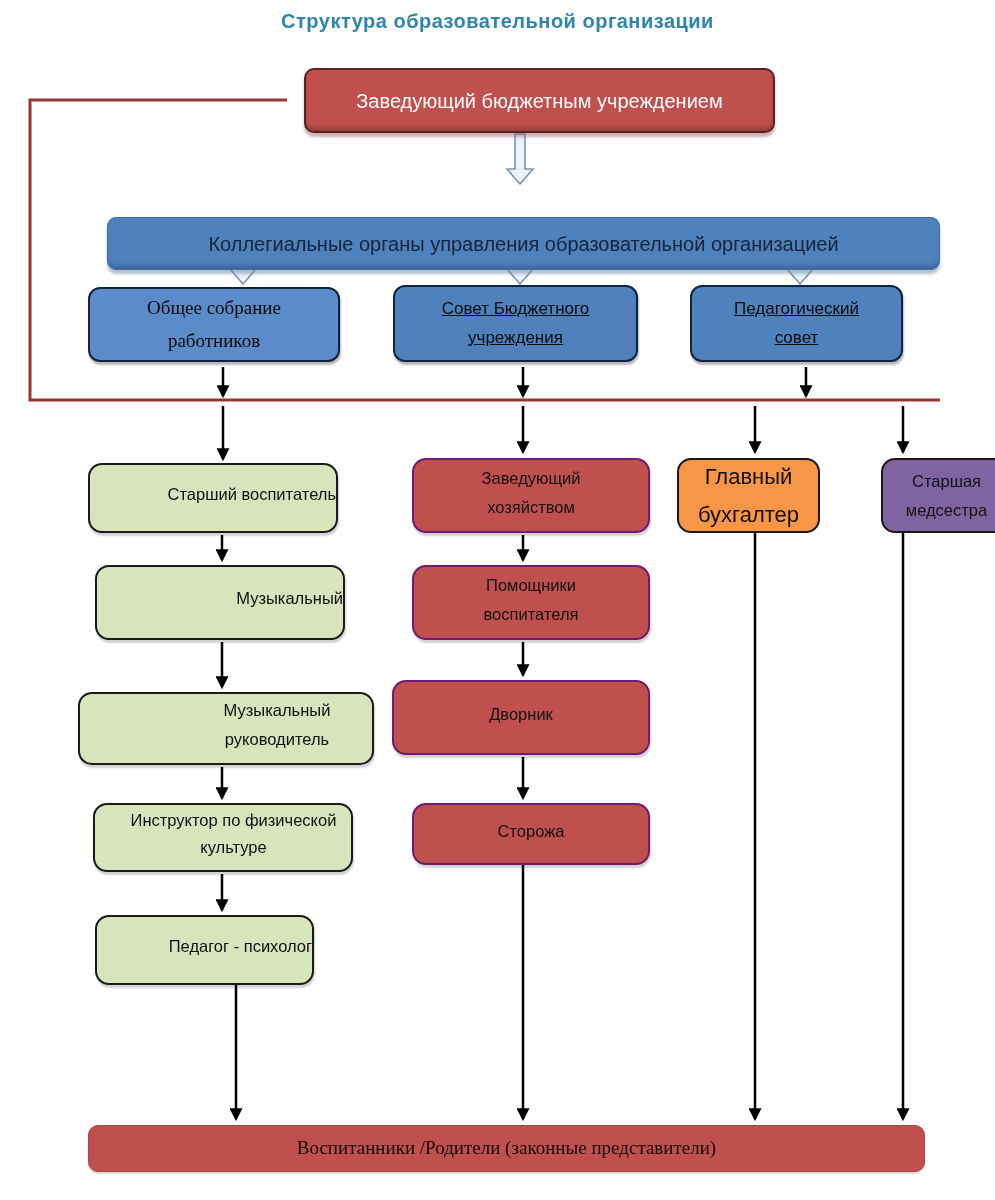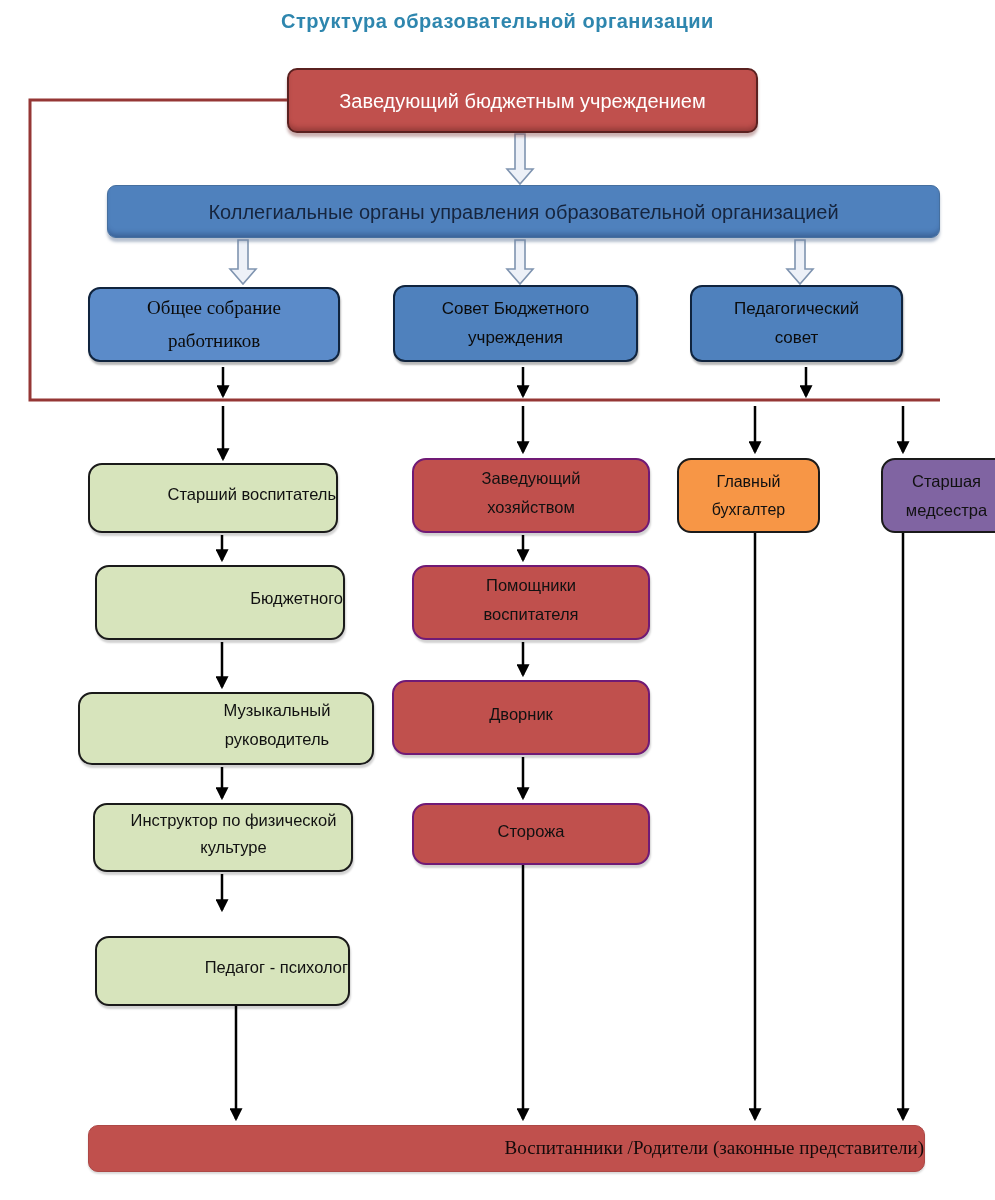--- a/index.html
+++ b/index.html
@@ -24,51 +24,52 @@
   .node .lbl{display:inline-block;line-height:1.7;}
   .red-top{
     background:var(--red-box);border:2px solid var(--red-border);border-radius:10px;
     color:var(--white-text);font-size:20px;
     box-shadow:0 4px 3px rgba(140,80,80,.45), inset 0 -5px 5px -2px rgba(70,20,20,.35);
   }
   .blue-wide{
     background:var(--blue-box);border:1px solid #466f9e;border-radius:9px;
     color:var(--blue-text-dark);font-size:20px;
     box-shadow:0 4px 3px rgba(110,130,160,.5), inset 0 -6px 5px -3px rgba(20,40,80,.35);
+    margin-top:32px;
   }
   .blue{
     background:var(--blue-box);border:2px solid #10243e;border-radius:12px;
     color:#0b0b0b;box-shadow:1px 3px 2px rgba(0,0,0,.28);
   }
   .blue.lighter{background:#5b8bc9;align-items:center;}
   .serif{font-family:"Liberation Serif",serif;}
   .green{
     background:var(--green-box);border:2px solid var(--node-border);border-radius:14px;
     color:var(--node-text);font-size:16.5px;padding-bottom:8px;
     box-shadow:1px 3px 2px rgba(0,0,0,.18);
     justify-content:flex-end;
   }
   .red-mid{
     background:var(--red-box);border:2px solid #701a75;border-radius:14px;
     color:var(--node-text);font-size:16.5px;padding-bottom:6px;
     box-shadow:1px 3px 2px rgba(0,0,0,.18);
   }
   .orange{
     background:var(--orange-box);border:2.5px solid var(--node-border);border-radius:14px;
-    color:var(--node-text);font-size:16px;
+    color:var(--node-text);font-size:22px;
   }
   .purple{
     background:var(--purple-box);border:2.5px solid var(--node-border);border-radius:14px;
     color:var(--node-text);font-size:16.5px;margin-left:44px;
   }
   .bar-red{
     background:var(--red-box);border:1.5px solid #ad4846;border-radius:10px;
-    color:#140a0a;font-size:19px;box-shadow:0 2px 2px rgba(0,0,0,.15);justify-content:flex-end;
+    color:#140a0a;font-size:19px;box-shadow:0 2px 2px rgba(0,0,0,.15);
   }
-  .fs17{font-size:17px;}
+  .fs17{font-size:17px;text-decoration:underline;}
   .fs19{font-size:19px;}
 </style>
 </head>
 <body>
 
 <div class="stage">
 
   <div class="page-title">Структура образовательной организации</div>
 
   <svg class="wires" width="995" height="1200" viewBox="0 0 995 1200">
@@ -106,21 +107,21 @@
       <line class="karrow" x1="523" y1="642" x2="523" y2="675" marker-end="url(#arrow)"></line>
       <line class="karrow" x1="523" y1="757" x2="523" y2="798" marker-end="url(#arrow)"></line>
 
       <line class="karrow" x1="236" y1="985" x2="236" y2="1119" marker-end="url(#arrow)"></line>
       <line class="karrow" x1="523" y1="865" x2="523" y2="1119" marker-end="url(#arrow)"></line>
       <line class="karrow" x1="755" y1="533" x2="755" y2="1119" marker-end="url(#arrow)"></line>
       <line class="karrow" x1="903" y1="533" x2="903" y2="1119" marker-end="url(#arrow)"></line>
     </g>
   </svg>
 
-  <div class="node red-top" style="left:287px;top:68px;width:471px;height:65px">
+  <div class="node red-top" style="left:304px;top:68px;width:471px;height:65px">
     <span class="lbl">Заведующий бюджетным учреждением</span>
   </div>
 
   <div class="node blue-wide" style="left:107px;top:185px;width:833px;height:53px">
     <span class="lbl">Коллегиальные органы управления образовательной организацией</span>
   </div>
 
   <div class="node blue lighter serif fs19" style="left:88px;top:287px;width:252px;height:75px">
     <span class="lbl" style="max-width:190px">Общее собрание работников</span>
   </div>
@@ -131,32 +132,32 @@
 
   <div class="node blue fs17" style="left:690px;top:285px;width:213px;height:77px">
     <span class="lbl" style="max-width:160px">Педагогический совет</span>
   </div>
 
   <div class="node green" style="left:88px;top:463px;width:250px;height:70px">
     <span class="lbl">Старший воспитатель</span>
   </div>
 
   <div class="node green" style="left:95px;top:565px;width:250px;height:75px">
-    <span class="lbl">Бюджетного</span>
+    <span class="lbl">Музыкальный</span>
   </div>
 
   <div class="node green" style="left:78px;top:692px;width:296px;height:73px">
     <span class="lbl" style="max-width:190px">Музыкальный руководитель</span>
   </div>
 
   <div class="node green" style="left:93px;top:803px;width:260px;height:69px">
     <span class="lbl" style="max-width:235px;line-height:1.6">Инструктор по физической культуре</span>
   </div>
 
-  <div class="node green" style="left:95px;top:936px;width:255px;height:70px">
+  <div class="node green" style="left:95px;top:915px;width:219px;height:70px">
     <span class="lbl">Педагог - психолог</span>
   </div>
 
   <div class="node red-mid" style="left:412px;top:458px;width:238px;height:75px">
     <span class="lbl" style="max-width:150px">Заведующий хозяйством</span>
   </div>
 
   <div class="node red-mid" style="left:412px;top:565px;width:238px;height:75px">
     <span class="lbl" style="max-width:150px">Помощники воспитателя</span>
   </div>

